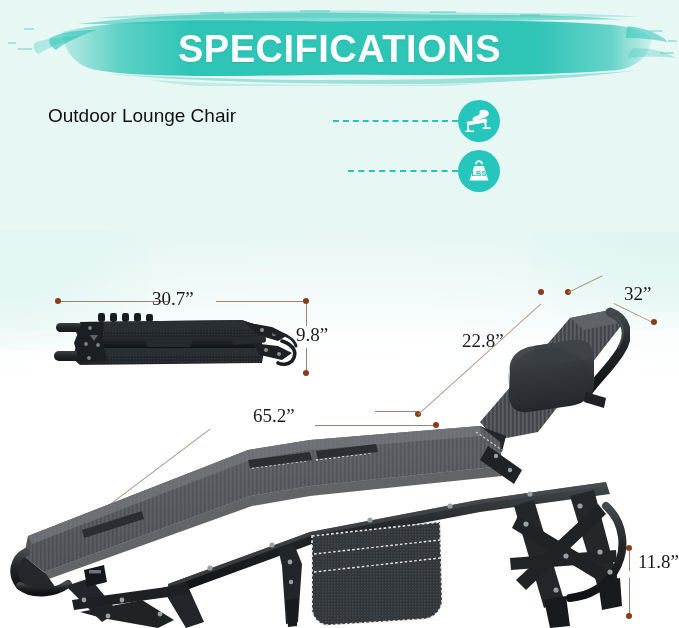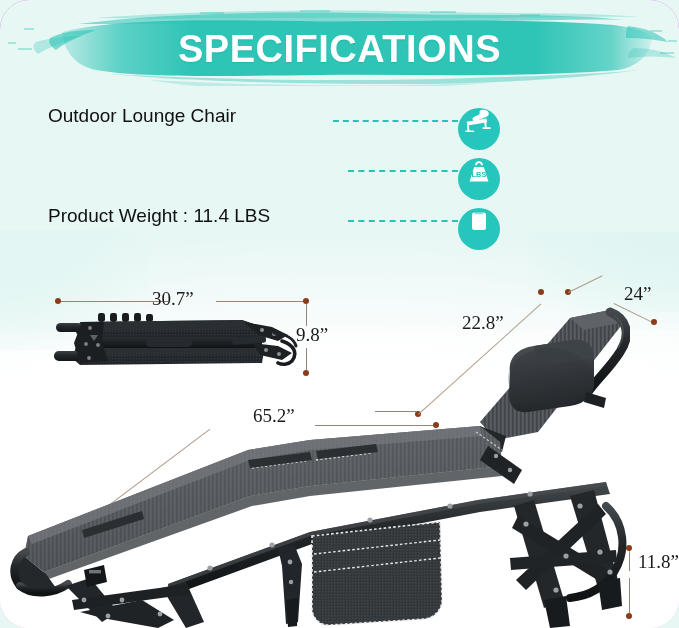--- a/index.html
+++ b/index.html
@@ -4,21 +4,21 @@
 <title>Specifications</title>
 <style>
   * { box-sizing: border-box; }
   html, body { margin: 0; padding: 0; }
   body {
     width: 679px; height: 628px;
     font-family: "Liberation Sans", sans-serif;
     overflow: hidden;
     background: #e6f7f4;
   }
-  #page { position: relative; width: 679px; height: 628px; overflow: hidden; background: #d946ef; border-radius: 29px; }
+  #page { position: relative; width: 679px; height: 628px; overflow: hidden; background: #d946ef; }
 
   
   .bg-mint { position:absolute; inset:0; background:#e7f7f4; }
   .bg-white-wash {
     position:absolute; left:-12%; top:232px; width:124%; height:420px;
     background: radial-gradient(130% 100% at 50% 100%, #ffffff 0%, #ffffff 58%, rgba(255,255,255,0.92) 72%, rgba(255,255,255,0.0) 100%);
   }
   .bg-white-band {
     position:absolute; left:0; top:330px; width:100%; height:298px;
     background: linear-gradient(to bottom, rgba(255,255,255,0.45), #ffffff 28%, #ffffff 100%);
@@ -48,22 +48,22 @@
   .spec-label {
     position:absolute; left:48px; top:9px;
     font-size:19px; color:#111111; white-space:nowrap;
     font-family: "Liberation Sans", sans-serif;
   }
   .spec-dash {
     position:absolute; top:24px; height:0;
     border-top: 2px dashed #27c3ba;
   }
   .spec-icon {
-    position:absolute; top:12px; width:42px; height:42px; border-radius:50%;
-    background:#27c6bc; display:flex; align-items:flex-start; justify-content:center;
+    position:absolute; top:4px; width:42px; height:42px; border-radius:50%;
+    background:#27c6bc; display:flex; align-items:center; justify-content:center;
   }
   .spec-icon svg { display:block; }
 
   
   .dim-text {
     position:absolute; color:#1b1b1b; font-size:19px;
     font-family: "Liberation Serif", serif; white-space:nowrap;
   }
   .dim-line { position:absolute; background:#9a8374; }
   .dim-line.h { height:1px; }
@@ -165,30 +165,20 @@
 
           <path d="M14,3.2 C11.7,3.2 10,5 10,7.2 L11.9,7.2 C11.9,6 12.8,5 14,5
                    C15.2,5 16.1,6 16.1,7.2 L18,7.2 C18,5 16.3,3.2 14,3.2 Z" fill="#ffffff"></path>
 
           <path d="M9.2,9 L18.8,9 L23.4,23.6 L4.6,23.6 Z" fill="#ffffff"></path>
           <text x="14" y="19.4" font-family="Liberation Sans, sans-serif" font-size="7.4" font-weight="bold" fill="#27c6bc" text-anchor="middle">LBS</text>
         </svg>
       </div>
     </div>
 
-    <div class="spec-row">
-      <div class="spec-label">Product Weight : 11.4 LBS</div>
-      <div class="spec-dash" style="left:348px; width:110px;"></div>
-      <div class="spec-icon" style="left:458px;">
-        <svg width="26" height="26" viewBox="0 0 26 26">
-          <rect x="6" y="4.5" width="14" height="17.5" rx="2.2" fill="#ffffff"></rect>
-          <rect x="8.6" y="4.5" width="8.8" height="1.7" fill="#27c6bc" opacity="0.55"></rect>
-        </svg>
-      </div>
-    </div>
   </div>
 
   <div>
 
     <div class="dim-line h" style="left:58px; top:301px; width:110px;"></div>
     <div class="dim-text" style="left:152px; top:288px;">30.7”</div>
     <div class="dim-line h" style="left:216px; top:301px; width:90px;"></div>
     <div class="dim-dot" style="left:55px; top:298px;"></div>
     <div class="dim-dot" style="left:303px; top:298px;"></div>
 
@@ -254,27 +244,27 @@
         <path d="M228,20 C240,21 248,26 250,33" stroke="#202428" stroke-width="3" fill="none" stroke-linecap="round"></path>
       </svg>
     </div>
   </div>
 
   <div>
 
     <div class="dim-dot" style="left:415px; top:411px;"></div>
     <div class="dim-diag" style="left:418px; top:414px; width:165px; transform:rotate(-42deg);"></div>
     <div class="dim-dot" style="left:538px; top:289px;"></div>
-    <div class="dim-text" style="left:462px; top:312px;">22.8”</div>
+    <div class="dim-text" style="left:462px; top:330px;">22.8”</div>
 
     <div class="dim-line h" style="left:375px; top:411px; width:42px;"></div>
 
     <div class="dim-dot" style="left:565px; top:289px;"></div>
     <div class="dim-diag" style="left:568px; top:292px; width:38px; transform:rotate(-26deg);"></div>
-    <div class="dim-text" style="left:624px; top:283px;">24”</div>
+    <div class="dim-text" style="left:624px; top:283px;">32”</div>
     <div class="dim-diag" style="left:614px; top:303px; width:42px; transform:rotate(26deg);"></div>
     <div class="dim-dot" style="left:651px; top:319px;"></div>
 
     <div class="dim-dot" style="left:47px; top:546px;"></div>
     <div class="dim-diag" style="left:50px; top:549px; width:200px; transform:rotate(-37deg);"></div>
     <div class="dim-text" style="left:253px; top:405px;">65.2”</div>
     <div class="dim-line h" style="left:315px; top:425px; width:120px;"></div>
     <div class="dim-dot" style="left:433px; top:422px;"></div>
 
     <div class="dim-dot" style="left:626px; top:545px;"></div>

